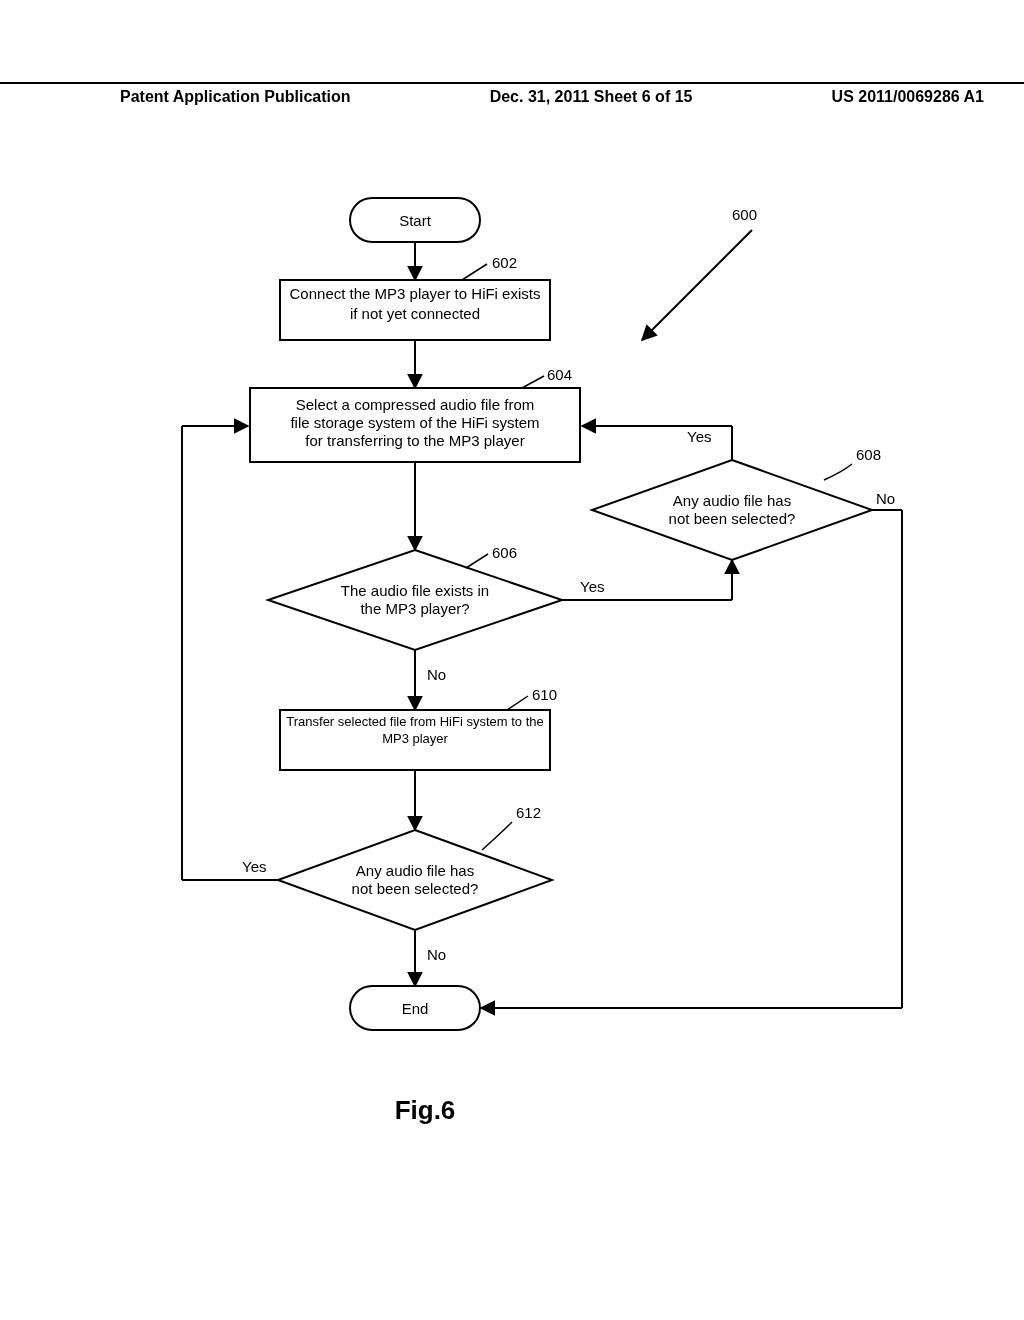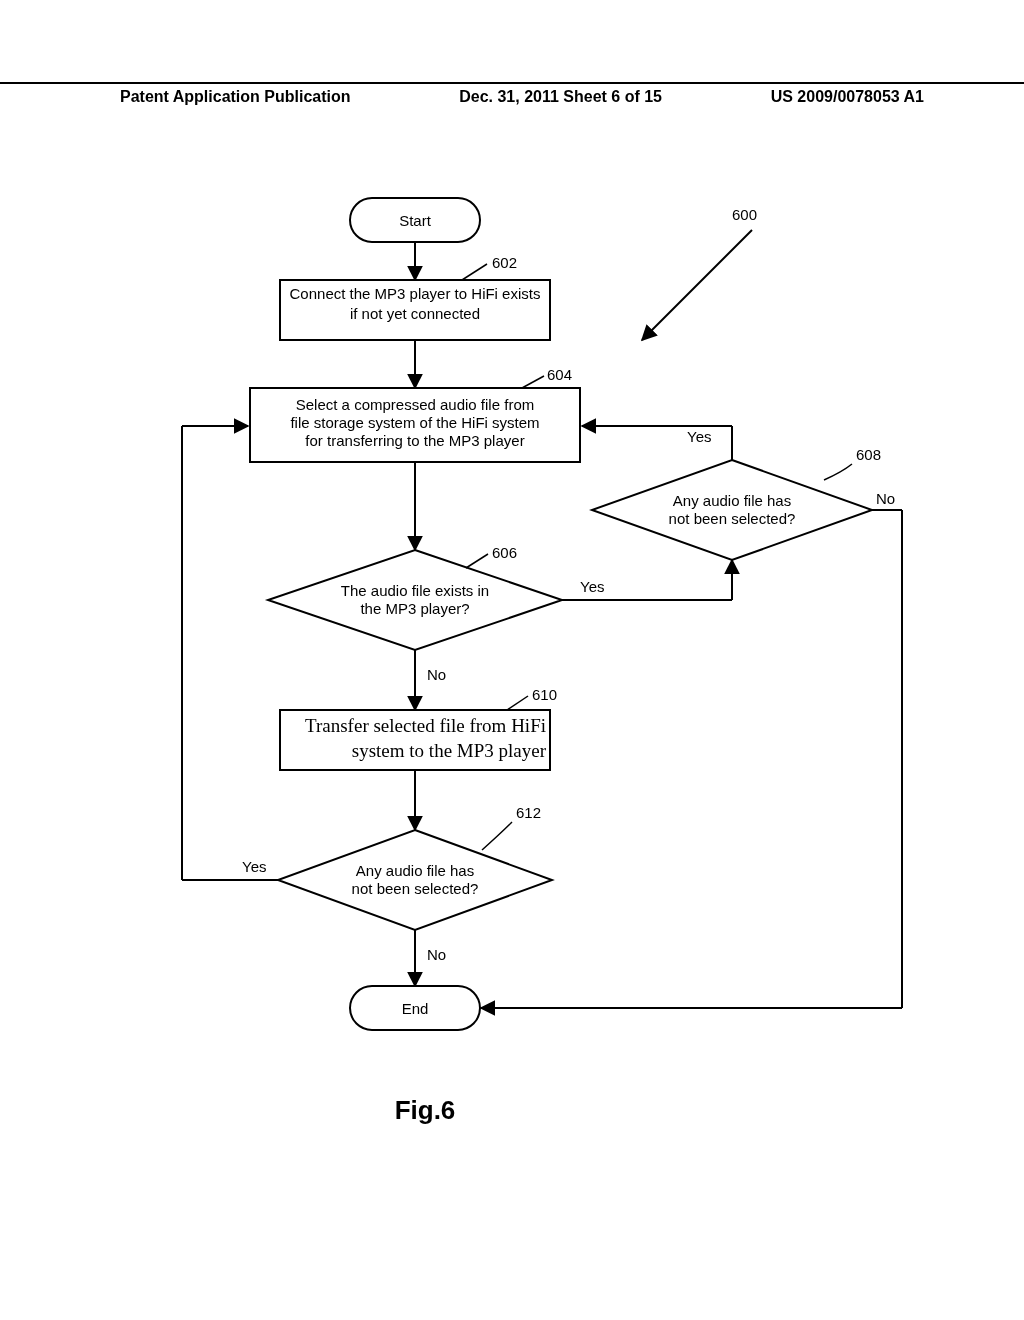--- a/index.html
+++ b/index.html
@@ -16,21 +16,21 @@
     top: 82px;
     left: 0;
     width: 1024px;
     border-top: 2px solid #000;
     font-size: 16px;
     font-weight: bold;
   }
   .header-row {
     display: flex;
     justify-content: space-between;
-    padding: 4px 100px 0 120px;
+    padding: 4px 40px 0 120px;
   }
   .svg-wrap {
     position: absolute;
     top: 170px;
     left: 132px;
     width: 800px;
     height: 950px;
   }
   .flow-text { font-size: 15px; }
   .flow-label { font-size: 15px; }
@@ -44,21 +44,21 @@
     font-weight: bold;
   }
 </style>
 </head>
 <body>
 
 <div class="header">
   <div class="header-row">
     <span>Patent Application Publication</span>
     <span>Dec. 31, 2011  Sheet 6 of 15</span>
-    <span>US 2009/0078053 A1</span>
+    <span>US 2011/0069286 A1</span>
   </div>
 </div>
 
 <div class="svg-wrap">
 <svg width="800" height="950" viewBox="0 0 800 950">
   <defs>
     <marker id="arrow" viewBox="0 0 10 10" refX="9" refY="5" markerWidth="8" markerHeight="8" orient="auto-start-reverse">
       <path d="M 0 0 L 10 5 L 0 10 z" fill="#000"></path>
     </marker>
   </defs>
@@ -116,21 +116,21 @@
   <line x1="740" y1="340" x2="770" y2="340" stroke="#000" stroke-width="2"></line>
   <line x1="770" y1="340" x2="770" y2="838" stroke="#000" stroke-width="2"></line>
   <line x1="770" y1="838" x2="349" y2="838" stroke="#000" stroke-width="2" marker-end="url(#arrow)"></line>
   <text x="744" y="334" class="flow-label">No</text>
 
   <line x1="283" y1="480" x2="283" y2="540" stroke="#000" stroke-width="2" marker-end="url(#arrow)"></line>
   <text x="295" y="510" class="flow-label">No</text>
 
   <rect x="148" y="540" width="270" height="60" fill="#fff" stroke="#000" stroke-width="2"></rect>
   <foreignObject x="152" y="544" width="262" height="52">
-    <div xmlns="http://www.w3.org/1999/xhtml" style="font-size:19px;text-align:right;line-height:1.3;font-family:Liberation Serif, serif;">Transfer selected file from HiFi system to the MP3 player</div>
+    <div xmlns="http://www.w3.org/1999/xhtml" style="font-size:13px;text-align:center;line-height:1.3;">Transfer selected file from HiFi system to the MP3 player</div>
   </foreignObject>
 
   <text x="400" y="530" class="flow-label">610</text>
   <line x1="396" y1="526" x2="375" y2="540" stroke="#000" stroke-width="1.5"></line>
 
   <line x1="283" y1="600" x2="283" y2="660" stroke="#000" stroke-width="2" marker-end="url(#arrow)"></line>
 
   <polygon points="283,660 420,710 283,760 146,710" fill="#fff" stroke="#000" stroke-width="2"></polygon>
   <text x="283" y="706" text-anchor="middle" class="flow-text">Any audio file has</text>
   <text x="283" y="724" text-anchor="middle" class="flow-text">not been selected?</text>

